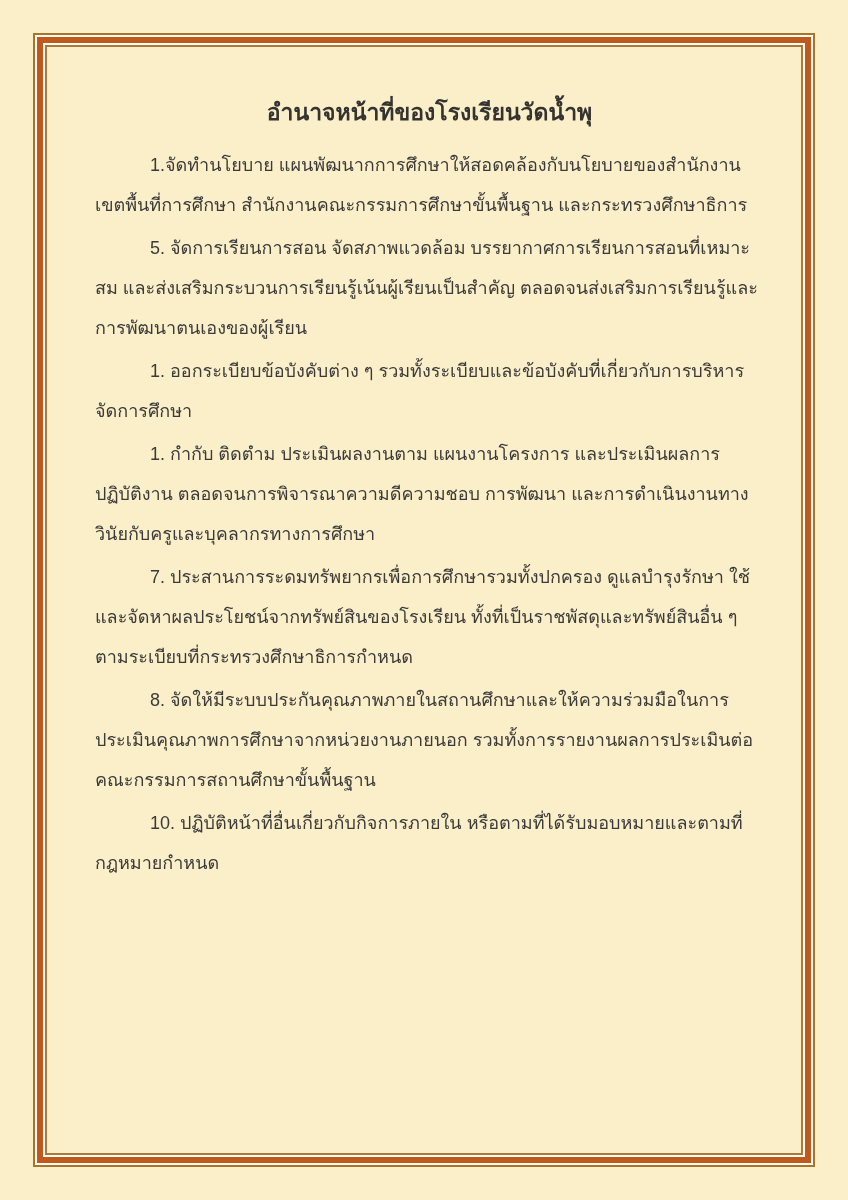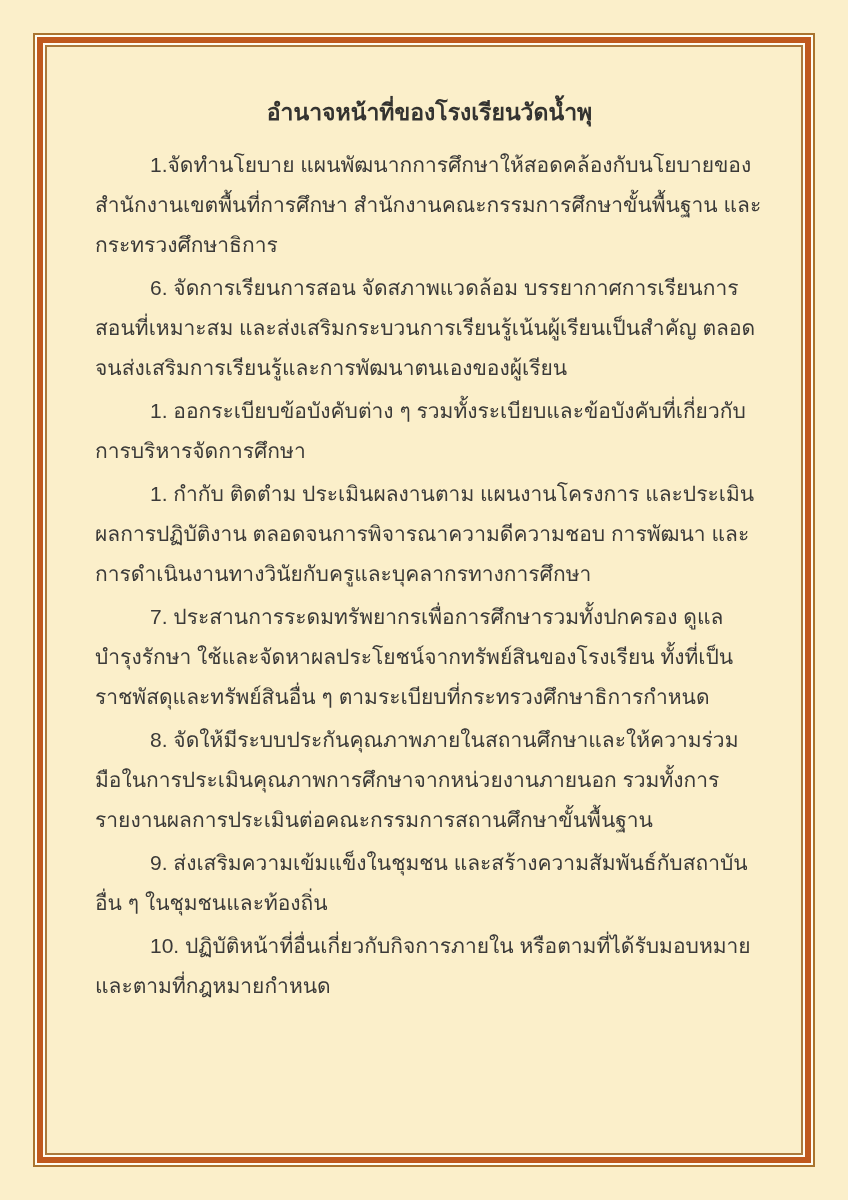--- a/index.html
+++ b/index.html
@@ -46,44 +46,43 @@
   }
   .doc-title {
     text-align: center;
     font-size: 23px;
     font-weight: bold;
     line-height: 34px;
     margin: 0 0 16px 0;
     color: #343330;
   }
   .para {
-    font-size: 21px;
+    font-size: 18px;
     line-height: 40px;
     margin: 0 0 3px 0;
     text-indent: 55px;
     color: #3b3a38;
     text-align: left;
     word-break: normal;
   }
 </style>
 </head>
 <body>
 
 <div class="frame-outer">
   <div class="frame-mid">
     <div class="frame-inner">
       <div class="content">
 
         <div class="doc-title">อำนาจหน้าที่ของโรงเรียนวัดน้ำพุ</div>
 
         <p class="para">1.จัดทำนโยบาย แผนพัฒนากการศึกษาให้สอดคล้องกับนโยบายของสำนักงานเขตพื้นที่การศึกษา สำนักงานคณะกรรมการศึกษาขั้นพื้นฐาน และกระทรวงศึกษาธิการ</p>
-        <p class="para">6. จัดการเรียนการสอน จัดสภาพแวดล้อม บรรยากาศการเรียนการสอนที่เหมาะสม และส่งเสริมกระบวนการเรียนรู้เน้นผู้เรียนเป็นสำคัญ ตลอดจนส่งเสริมการเรียนรู้และการพัฒนาตนเองของผู้เรียน</p>
+        <p class="para">5. จัดการเรียนการสอน จัดสภาพแวดล้อม บรรยากาศการเรียนการสอนที่เหมาะสม และส่งเสริมกระบวนการเรียนรู้เน้นผู้เรียนเป็นสำคัญ ตลอดจนส่งเสริมการเรียนรู้และการพัฒนาตนเองของผู้เรียน</p>
         <p class="para">1. ออกระเบียบข้อบังคับต่าง ๆ รวมทั้งระเบียบและข้อบังคับที่เกี่ยวกับการบริหารจัดการศึกษา</p>
         <p class="para">1. กำกับ ติดตำม ประเมินผลงานตาม แผนงานโครงการ และประเมินผลการปฏิบัติงาน ตลอดจนการพิจารณาความดีความชอบ การพัฒนา และการดำเนินงานทางวินัยกับครูและบุคลากรทางการศึกษา</p>
         <p class="para">7. ประสานการระดมทรัพยากรเพื่อการศึกษารวมทั้งปกครอง ดูแลบำรุงรักษา ใช้และจัดหาผลประโยชน์จากทรัพย์สินของโรงเรียน ทั้งที่เป็นราชพัสดุและทรัพย์สินอื่น ๆ ตามระเบียบที่กระทรวงศึกษาธิการกำหนด</p>
         <p class="para">8. จัดให้มีระบบประกันคุณภาพภายในสถานศึกษาและให้ความร่วมมือในการประเมินคุณภาพการศึกษาจากหน่วยงานภายนอก รวมทั้งการรายงานผลการประเมินต่อคณะกรรมการสถานศึกษาขั้นพื้นฐาน</p>
-        <p class="para">9. ส่งเสริมความเข้มแข็งในชุมชน และสร้างความสัมพันธ์กับสถาบันอื่น ๆ ในชุมชนและท้องถิ่น</p>
         <p class="para">10. ปฏิบัติหน้าที่อื่นเกี่ยวกับกิจการภายใน หรือตามที่ได้รับมอบหมายและตามที่กฎหมายกำหนด</p>
 
       </div>
     </div>
   </div>
 </div>
 
 </body></html>

